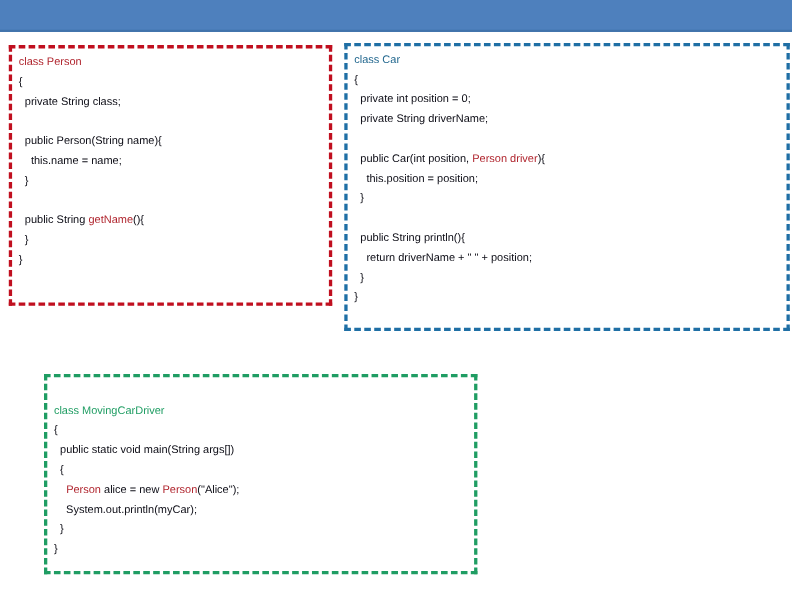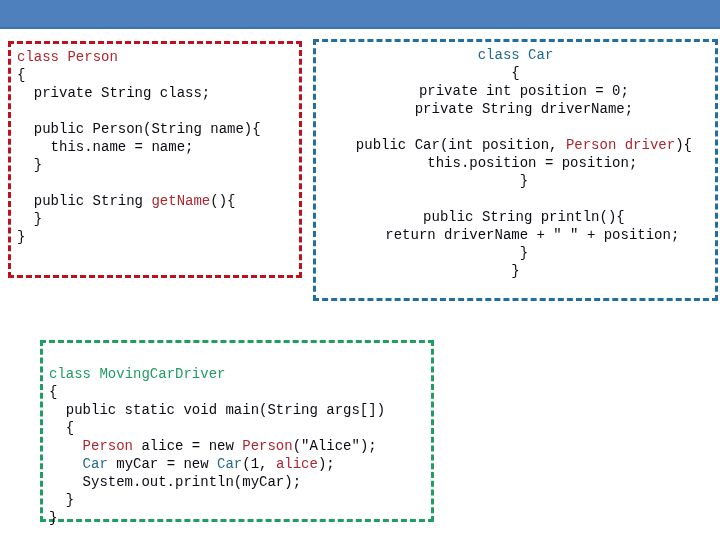--- a/index.html
+++ b/index.html
@@ -34,22 +34,22 @@
     background: transparent;
     border-style: dashed;
     border-width: 3px;
     padding: 4px 6px 5px 6px;
   }
   .code-box.red    { border-color: #c00f1f; }
   .code-box.blue   { border-color: #1f6fa5; }
   .code-box.green  { border-color: #1f9d63; }
 
   .code-line {
-    font-family: Liberation Mono, monospace;
-    font-size: 14px;
+    font-family: Liberation Sans, sans-serif;
+    font-size: 10px;
     line-height: 18px;
     white-space: pre;
     color: #0b0b14;
     letter-spacing: 0px;
   }
   .code-line.blank { color: transparent; }
 
   
   .tok-red   { color: #b0252e; }
   .tok-blue  { color: #23688f; }
@@ -87,21 +87,21 @@
     <div class="code-line blank">&nbsp;</div>
     <div class="code-line"><span>  public Person(String name){</span></div>
     <div class="code-line"><span>    this.name = name;</span></div>
     <div class="code-line"><span>  }</span></div>
     <div class="code-line blank">&nbsp;</div>
     <div class="code-line"><span>  public String </span><span class="tok-red">getName</span><span>(){</span></div>
     <div class="code-line"><span>  }</span></div>
     <div class="code-line"><span>}</span></div>
   </div>
 
-<div class="code-box blue" id="box-car" style="border-color: rgb(31, 111, 165); border-style: dashed; text-align: center;">
+<div class="code-box blue" id="box-car" style="border-color: rgb(31, 111, 165); border-style: dashed;">
     <div class="code-line"><span class="tok-blue">class </span><span class="tok-blue">Car</span></div>
     <div class="code-line"><span>{</span></div>
     <div class="code-line"><span>  private int position = 0;</span></div>
     <div class="code-line"><span>  private String driverName;</span></div>
     <div class="code-line blank">&nbsp;</div>
     <div class="code-line"><span>  public Car(int position, </span><span class="tok-red">Person driver</span><span>){</span></div>
     <div class="code-line"><span>    this.position = position;</span></div>
     <div class="code-line"><span>  }</span></div>
     <div class="code-line blank">&nbsp;</div>
     <div class="code-line"><span>  public String println(){</span></div>
@@ -110,17 +110,16 @@
     <div class="code-line"><span>}</span></div>
   </div>
 
 <div class="code-box green" id="box-driver" style="border-color: rgb(31, 157, 99); border-style: dashed;">
     <div class="code-line blank">&nbsp;</div>
     <div class="code-line"><span class="tok-green">class </span><span class="tok-green">MovingCarDriver</span></div>
     <div class="code-line"><span>{</span></div>
     <div class="code-line"><span>  public static void main(String args[])</span></div>
     <div class="code-line"><span>  {</span></div>
     <div class="code-line"><span>    </span><span class="tok-red">Person</span><span> alice = new </span><span class="tok-red">Person</span><span>("Alice");</span></div>
-    <div class="code-line"><span>    </span><span class="tok-blue">Car</span><span> myCar = new </span><span class="tok-blue">Car</span><span>(1, </span><span class="tok-red">alice</span><span>);</span></div>
     <div class="code-line"><span>    System.out.println(myCar);</span></div>
     <div class="code-line"><span>  }</span></div>
     <div class="code-line"><span>}</span></div>
   </div>
 
 </body></html>

